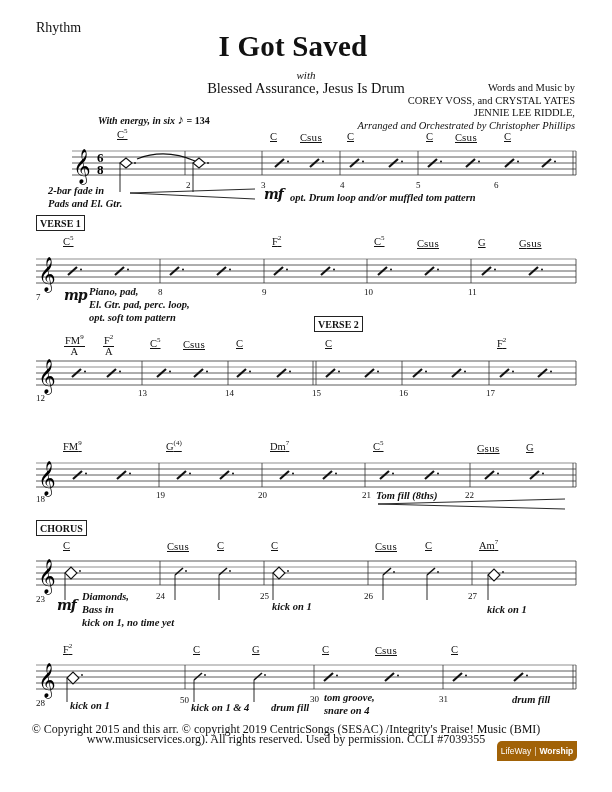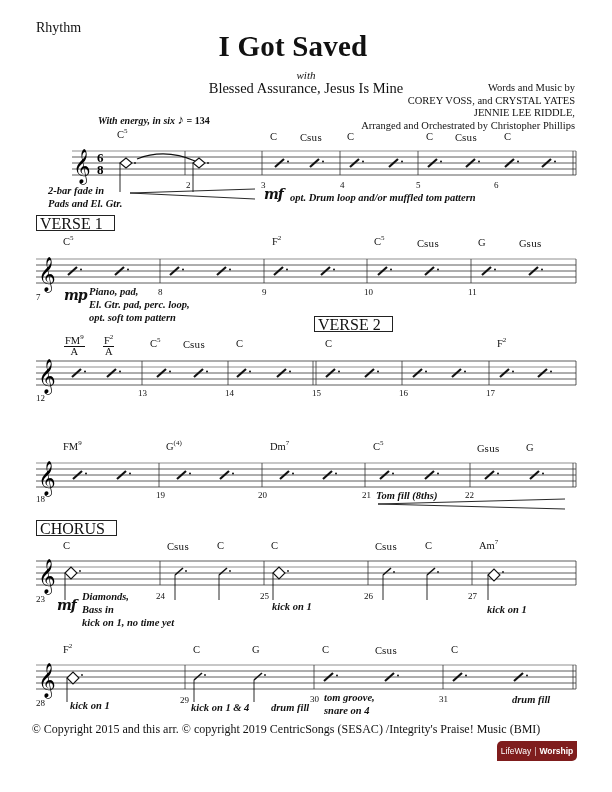--- a/index.html
+++ b/index.html
@@ -4,51 +4,51 @@
 <style>
   html, body { margin:0; padding:0; background:#fff; }
   body { width:612px; height:792px; position:relative; overflow:hidden;
          font-family:"Liberation Serif","DejaVu Serif",serif; color:#111; }
   .abs { position:absolute; white-space:nowrap; }
   .part { left:36px; top:20px; font-size:14px; }
   .title { left:0; width:586px; top:30px; text-align:center; font-size:29px; font-weight:bold; letter-spacing:0.2px; }
   .with { left:0; width:612px; top:69px; text-align:center; font-size:11px; font-style:italic; }
   .subtitle { left:0; width:612px; top:80px; text-align:center; font-size:14.5px; }
   .credits { right:37px; top:82px; text-align:right; font-size:10.5px; line-height:12.5px; }
-  .credits .arr { }
+  .credits .arr { font-style:italic; }
   .tempo { left:98px; top:112px; font-size:10px; font-style:italic; font-weight:bold; }
   .tempo .note { font-style:normal; font-size:13px; }
   .tempo .bpm { font-style:normal; }
 
   .staff-svg { position:absolute; left:0; top:0; }
-  .chord { position:absolute; font-size:10.5px; }
+  .chord { position:absolute; font-size:10.5px;text-decoration:underline; }
   .chord sup { font-size:7px; vertical-align:5px; }
   .chord .sus { font-size:11px; letter-spacing:0.3px; }
   .chord .frac { display:inline-block; text-align:center; line-height:10px; }
   .chord .frac .num { border-bottom:1px solid #111; display:block; padding:0 1px; }
   .mnum { position:absolute; font-size:9px; }
   .instr { position:absolute; font-size:10.5px; font-style:italic; font-weight:bold; line-height:13px; }
   .dyn { position:absolute; font-size:14px; font-style:italic; font-weight:bold; font-family:"DejaVu Serif",serif; letter-spacing:-1px; }
-  .rehearsal { position:absolute; border:1px solid #222; font-size:16px; font-weight:normal; padding:1px 11px 0 3px; line-height:13px; }
+  .rehearsal { position:absolute; border:1px solid #222; font-size:10px; font-weight:bold; padding:1px 3px 0 3px; line-height:13px; }
 
   .footer { left:0; width:612px; top:724px; font-size:12px; line-height:10px; text-align:center; }
   .footer .inner { display:inline-block; text-align:center; margin-left:-40px; }
-  .logo { position:absolute; left:497px; top:741px; width:80px; height:20px; background:#7f1d1d; color:#fff;
+  .logo { position:absolute; left:497px; top:741px; width:80px; height:20px; background:#a16207; color:#fff;
           border-radius:5px 0 5px 0; font-family:"Liberation Sans",sans-serif; font-size:8.5px;
           display:flex; align-items:center; justify-content:center; }
   .logo .sep { margin:0 3px; opacity:0.8; }
   .logo .w { font-weight:bold; }
 </style>
 </head>
 <body>
 
 <div class="abs part">Rhythm</div>
 <div class="abs title">I Got Saved</div>
 <div class="abs with">with</div>
-<div class="abs subtitle">Blessed Assurance, Jesus Is Mine</div>
+<div class="abs subtitle">Blessed Assurance, Jesus Is Drum</div>
 <div class="abs credits">
   <div>Words and Music by</div>
   <div>COREY VOSS, and CRYSTAL YATES</div>
   <div>JENNIE LEE RIDDLE,</div>
   <div class="arr">Arranged and Orchestrated by Christopher Phillips</div>
 </div>
 <div class="abs tempo">
   <span>With energy, in six</span>
   <span class="note">♪</span>
   <span class="bpm">= 134</span>
@@ -332,34 +332,35 @@
 <div class="instr" style="left:272px;top:600px">kick on 1</div>
 <div class="instr" style="left:487px;top:603px">kick on 1</div>
 
 <div class="chord" style="left:63px;top:642px"><span>F</span><sup>2</sup></div>
 <div class="chord" style="left:193px;top:644px"><span>C</span></div>
 <div class="chord" style="left:252px;top:644px"><span>G</span></div>
 <div class="chord" style="left:322px;top:644px"><span>C</span></div>
 <div class="chord" style="left:375px;top:644px"><span>C</span><span class="sus">sus</span></div>
 <div class="chord" style="left:451px;top:644px"><span>C</span></div>
 <div class="mnum" style="left:36px;top:698px">28</div>
-<div class="mnum" style="left:180px;top:695px">29</div>
+<div class="mnum" style="left:180px;top:695px">50</div>
 <div class="mnum" style="left:310px;top:694px">30</div>
 <div class="mnum" style="left:439px;top:694px">31</div>
 <div class="instr" style="left:70px;top:699px">kick on 1</div>
 <div class="instr" style="left:191px;top:701px">kick on 1 &amp; 4</div>
 <div class="instr" style="left:271px;top:701px">drum fill</div>
 <div class="instr" style="left:324px;top:691px">
     <div>tom groove,</div>
     <div>snare on 4</div>
   </div>
 <div class="instr" style="left:512px;top:693px">drum fill</div>
 
 <div class="abs footer">
   <div class="inner">
     <div>© Copyright 2015 and this arr. © copyright 2019 CentricSongs (SESAC) /Integrity's Praise! Music (BMI)</div>
+    <div>www.musicservices.org). All rights reserved. Used by permission. CCLI #7039355</div>
   </div>
 </div>
 <div class="logo">
   <span>LifeWay</span>
   <span class="sep">|</span>
   <span class="w">Worship</span>
 </div>
 
 </body></html>

